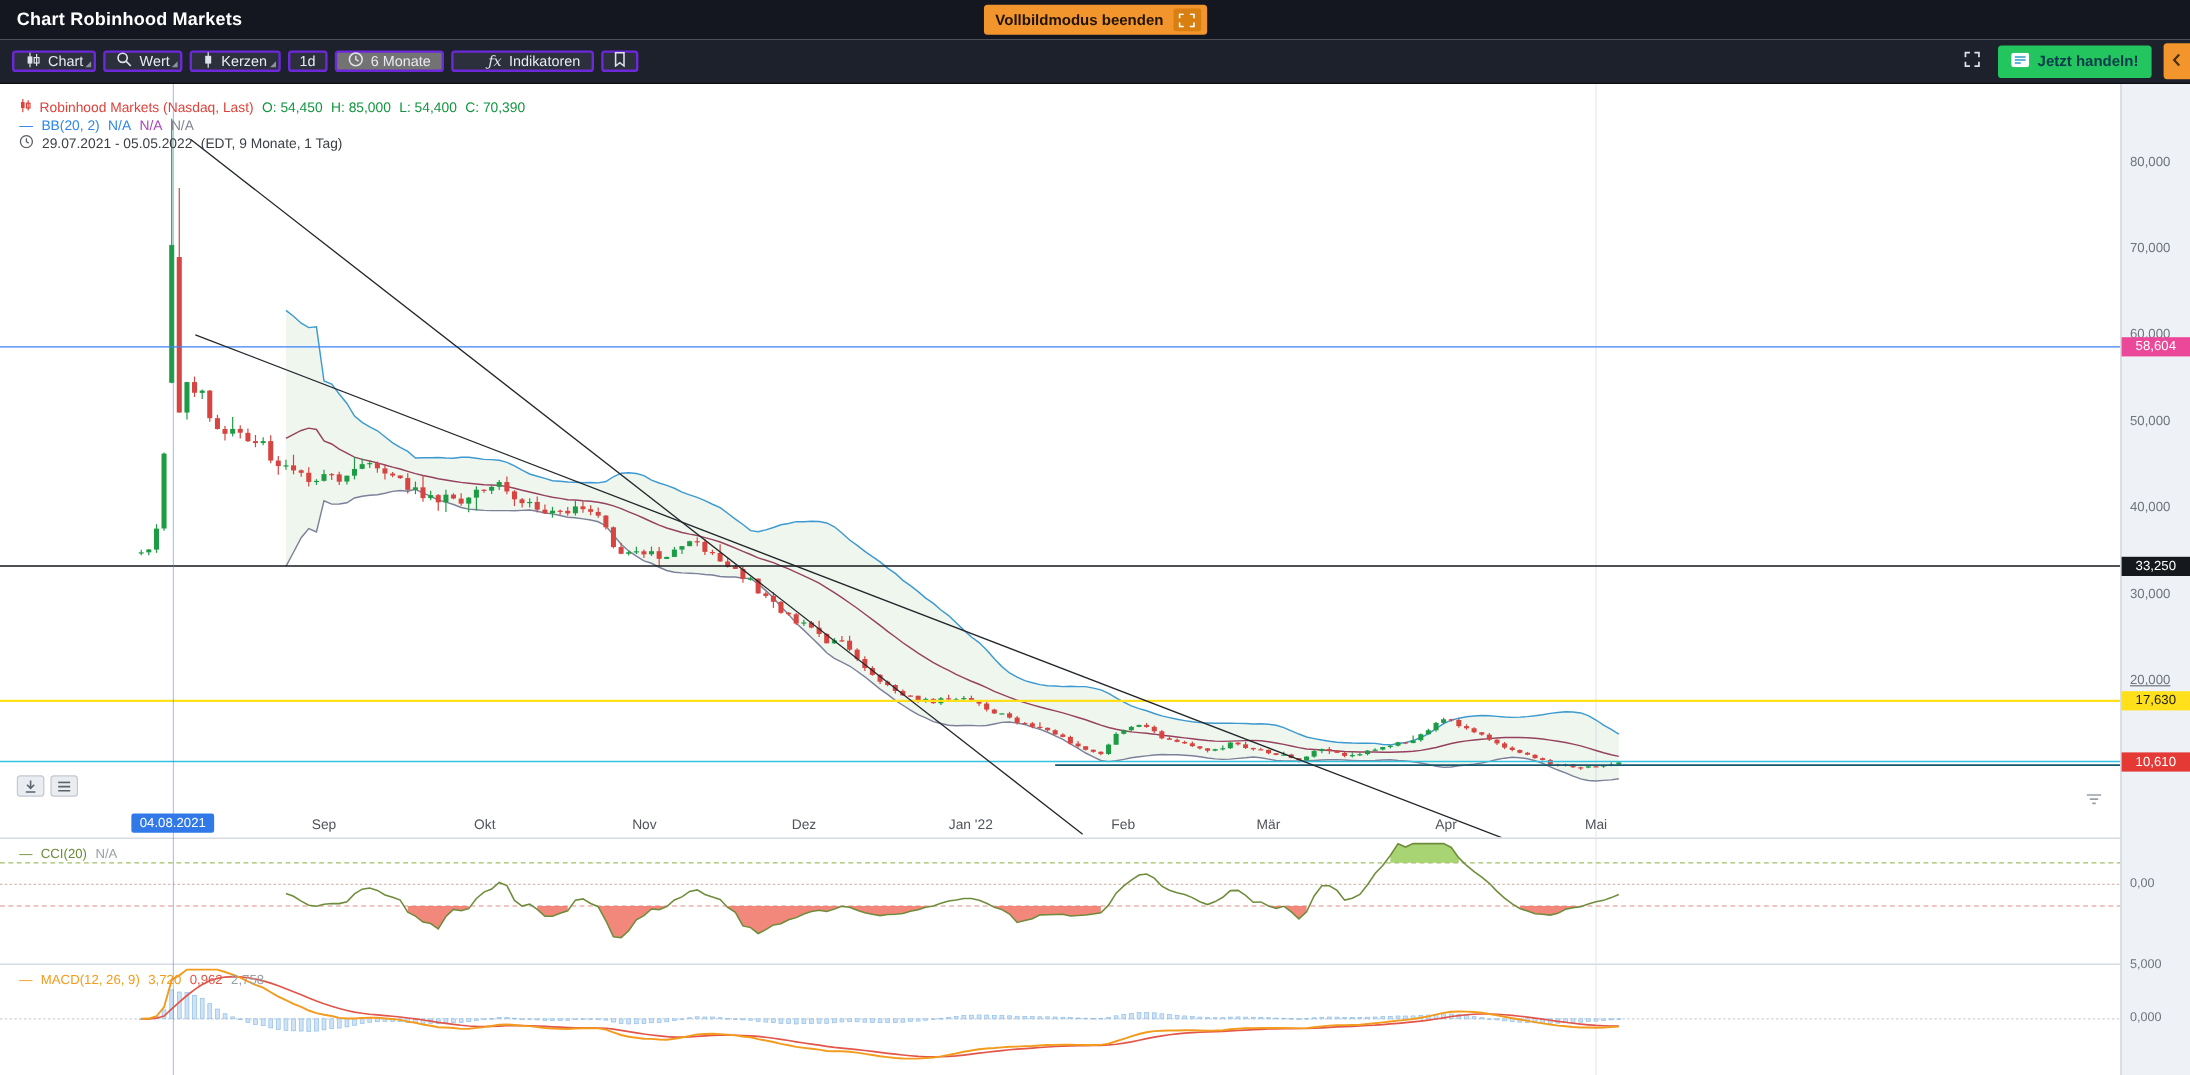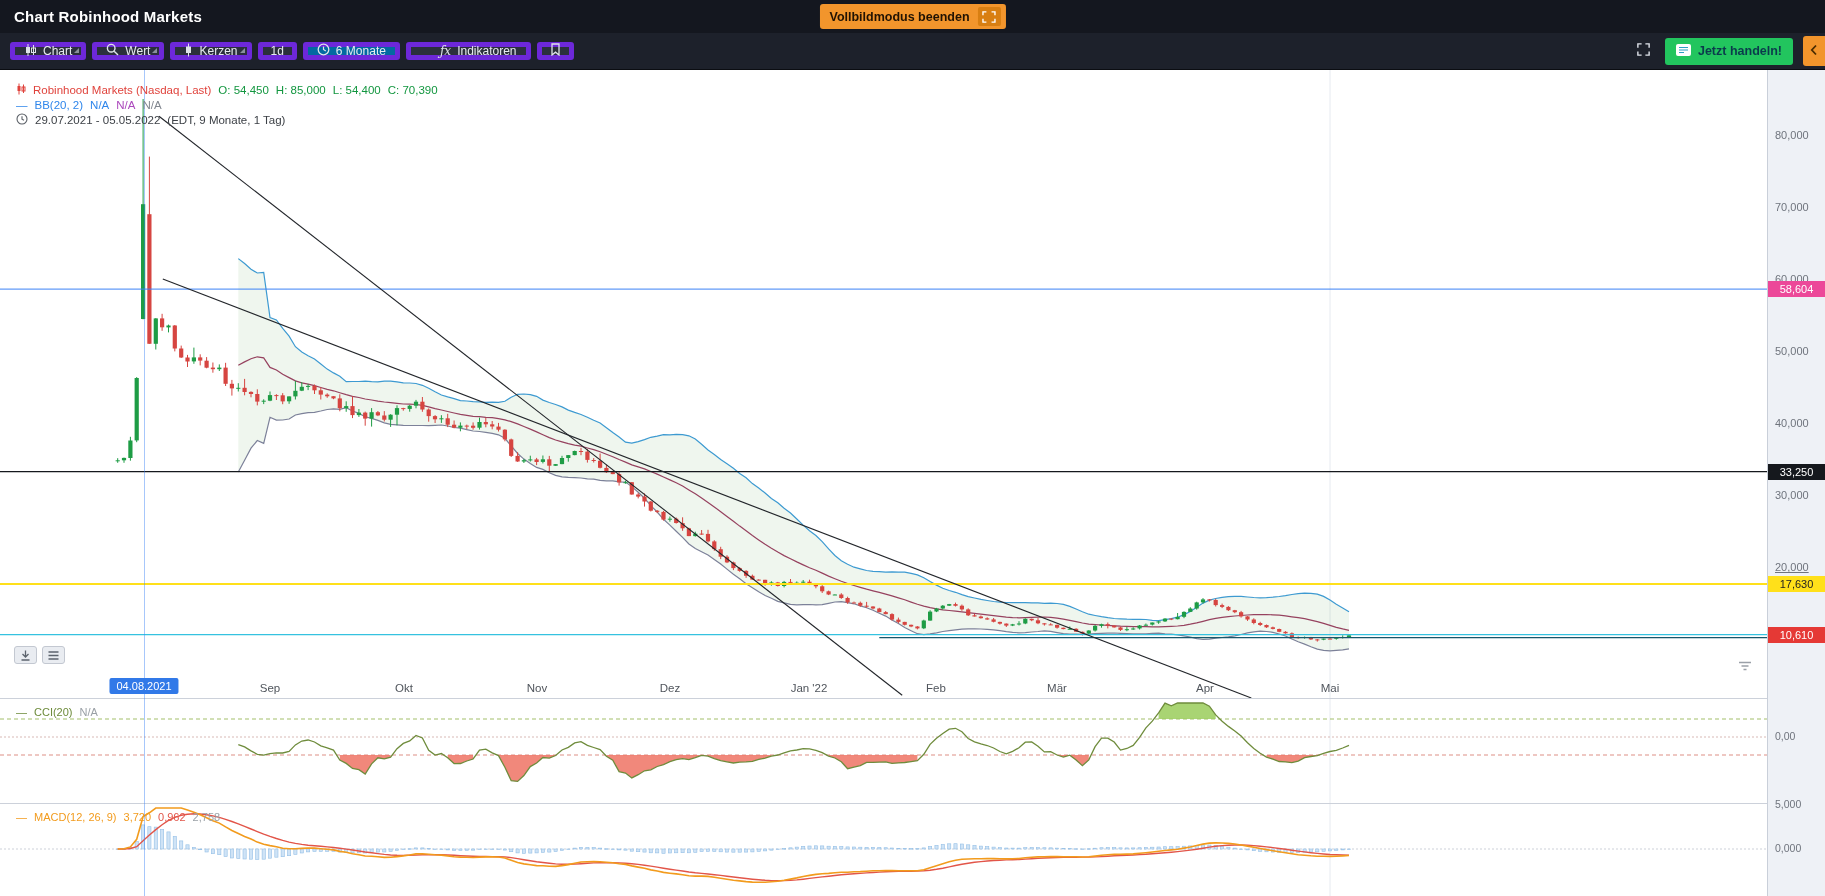--- a/index.html
+++ b/index.html
@@ -8,23 +8,23 @@
   .app { position:relative; width:1825px; height:896px; overflow:hidden; background:#fff; }
 
   
   .titlebar { position:absolute; top:0; left:0; right:0; height:33px; background:#14171f; display:flex; align-items:center; padding:0 14px; }
   .titlebar .title { color:#ffffff; font-size:15px; font-weight:700; letter-spacing:.2px; }
   .fullscreen-btn { position:absolute; left:50%; transform:translateX(-50%); top:4px; height:25px; display:flex; align-items:center; gap:8px; background:#f2952c; border:none; border-radius:3px; padding:0 5px 0 10px; font-size:12.5px; font-weight:700; color:#211303; cursor:pointer; font-family:inherit; }
   .fullscreen-btn .fsx { display:flex; align-items:center; justify-content:center; width:23px; height:19px; background:#d97f12; border-radius:2px; }
 
   
   .toolbar { position:absolute; top:33px; left:0; right:0; height:37px; background:#1d212b; border-bottom:1px solid #0b0d12; display:flex; align-items:center; gap:6px; padding-left:10px; }
-  .tbtn { position:relative; height:18px; display:inline-flex; align-items:center; gap:6px; background:#2b303c; border:5px solid #6d28d9; border-radius:3px; color:#e7eaf0; font-size:12px; padding:0 9px; cursor:pointer; font-family:inherit; white-space:nowrap; }
+  .tbtn { position:relative; height:18px; display:inline-flex; align-items:center; gap:6px; background:#2b303c; border:2px solid #6d28d9; border-radius:3px; color:#e7eaf0; font-size:12px; padding:0 9px; cursor:pointer; font-family:inherit; white-space:nowrap; }
   .tbtn.narrow { padding:0 8px;text-align:center; }
-  .tbtn.active { background:#0369a1;text-align:center; }
+  .tbtn.active { background:#737373;text-align:center; }
   .has-caret::after { content:""; position:absolute; right:2px; bottom:2px; border-style:solid; border-width:0 0 5px 5px; border-color:transparent transparent #8a909c transparent; }
   .fx { font-style:italic; font-family:"DejaVu Serif", serif; font-size:12px; color:#dfe3ea;margin-left:20px; }
   .tb-right { margin-left:auto; display:flex; align-items:center; gap:10px; height:100%; }
   .icon-btn { background:transparent; border:none; padding:4px; cursor:pointer; display:flex; align-items:center; }
   .trade-btn { height:27px; display:inline-flex; align-items:center; gap:7px; background:#22c55e; border:none; border-radius:3px; padding:0 11px; font-size:12.5px; font-weight:700; color:#0b3a4c; cursor:pointer; font-family:inherit; }
   .collapse-btn { width:22px; height:30px; background:#f2952c; border:none; border-radius:3px 0 0 3px; display:flex; align-items:center; justify-content:center; cursor:pointer; padding:0; }
 
   
   .chart-root { position:absolute; top:70px; left:0; width:1825px; height:624px; background:#fff; }
   #main-canvas { position:absolute; top:0; left:0; width:1767px; height:628px; }

